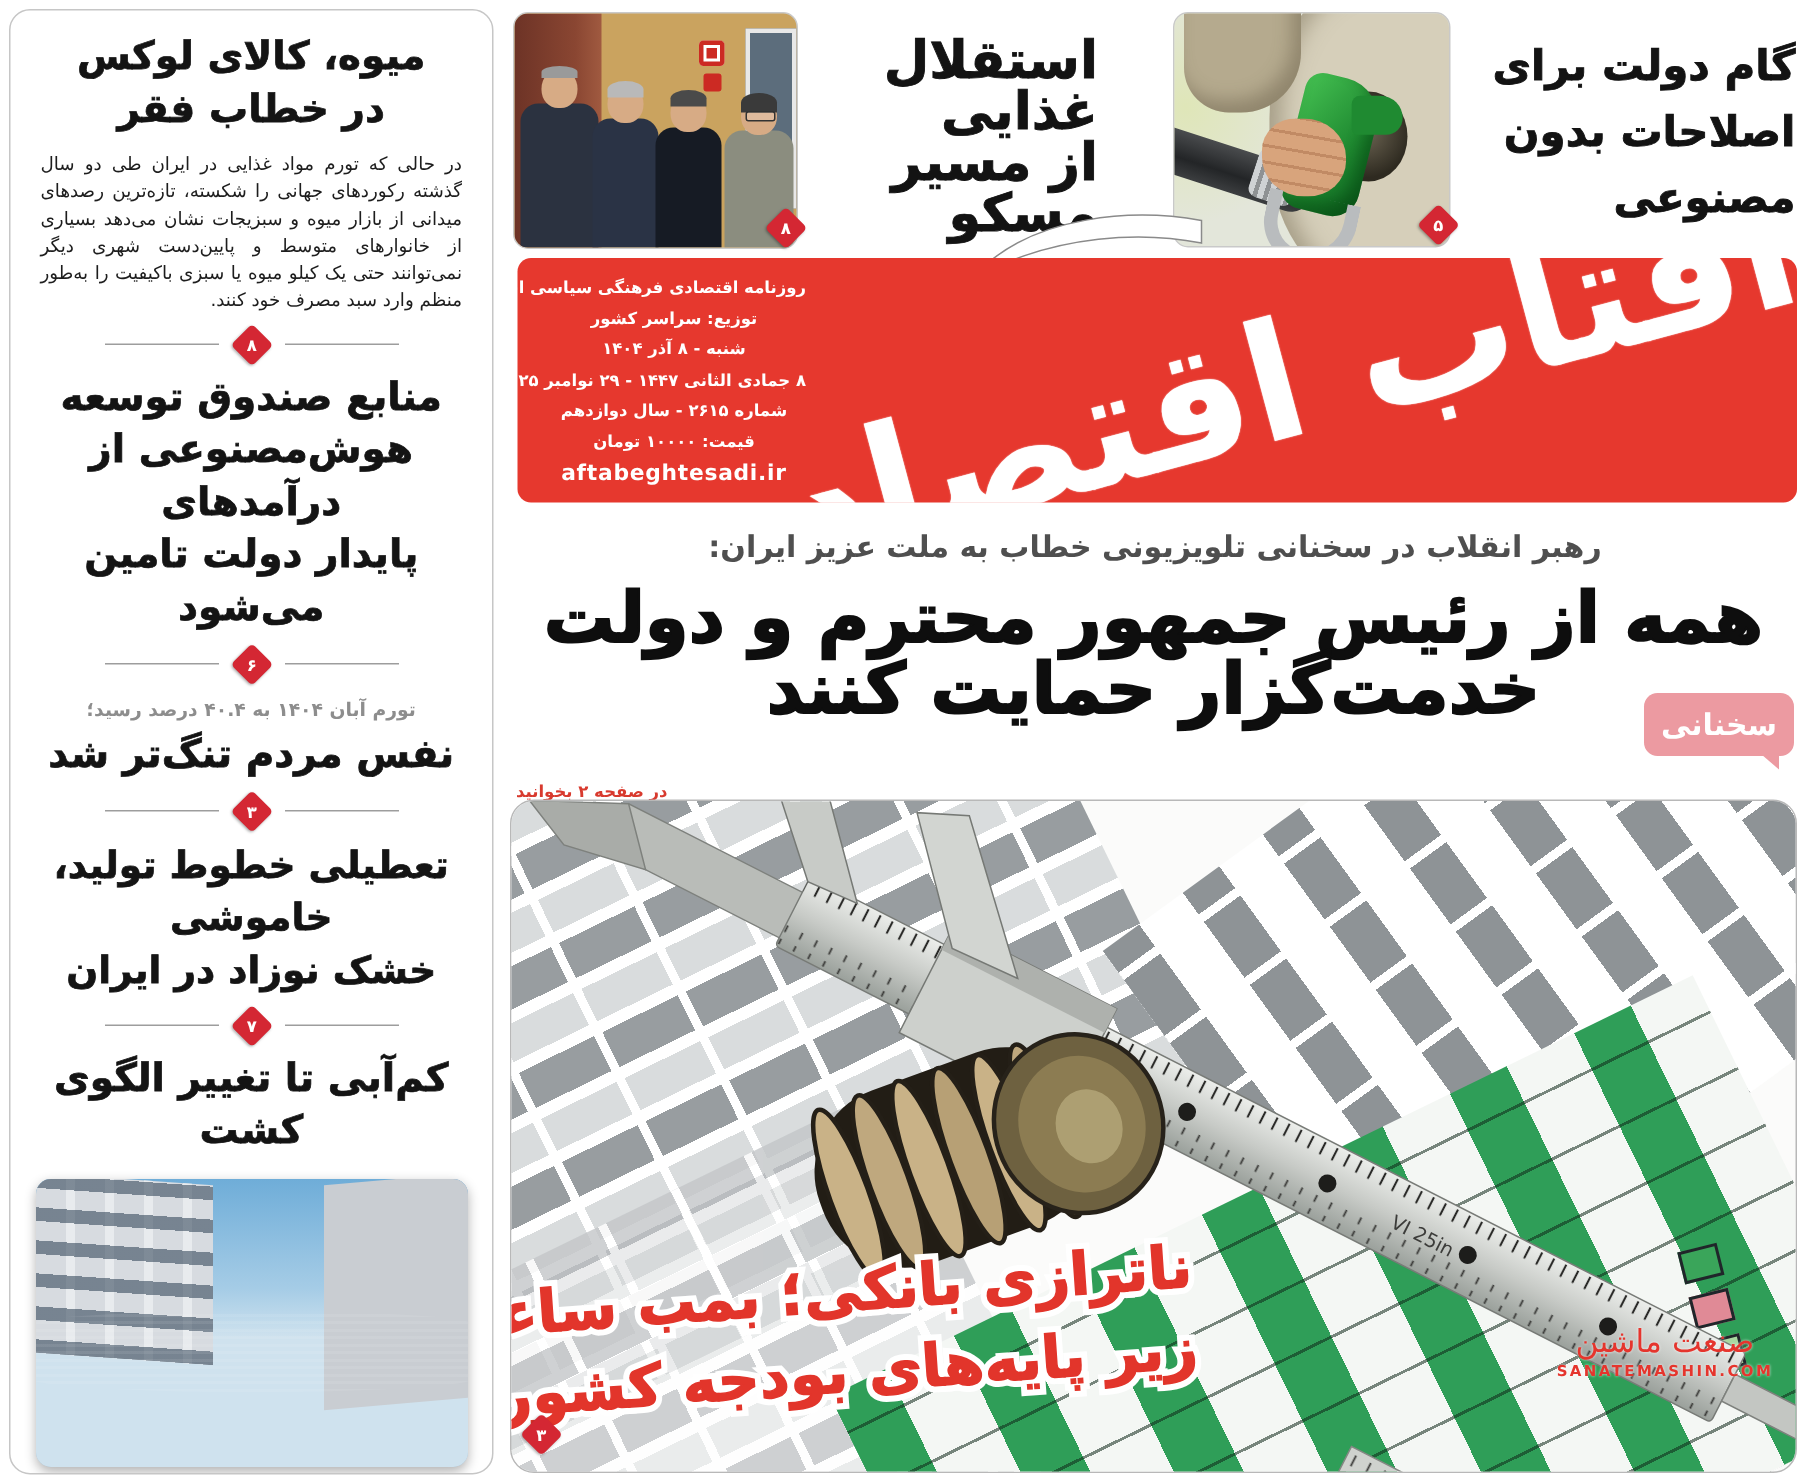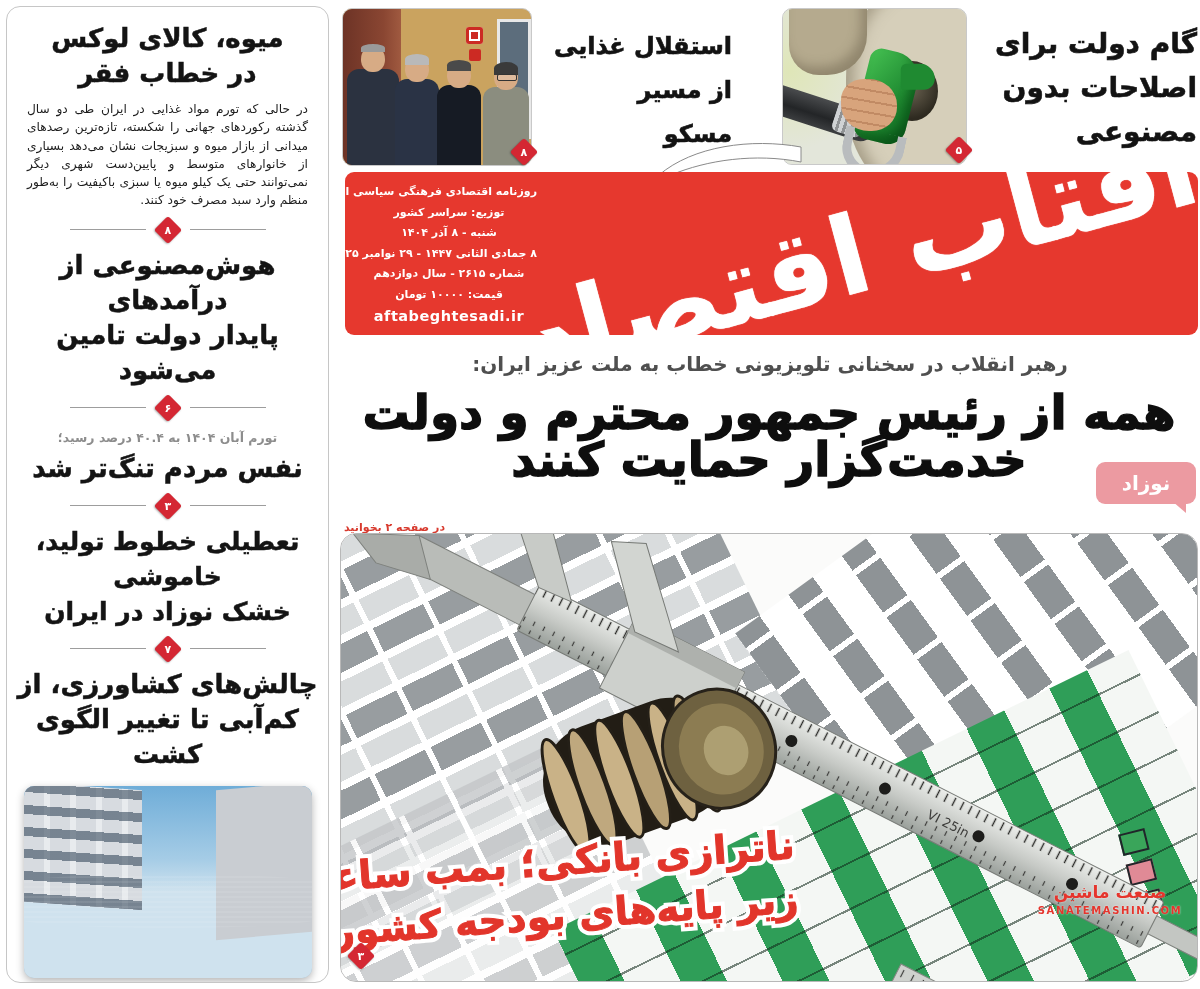--- a/index.html
+++ b/index.html
@@ -82,21 +82,21 @@
   .fl-port { position:absolute; right:28px; top:52px; width:52px; height:60px; background:radial-gradient(circle at 45% 45%, #6e6654, #2e2a20 70%); border-radius:50%; }
   .fl-sleeve { position:absolute; left:6px; top:-8px; width:78px; height:74px; background:#b5aa8e; border-radius:0 0 40px 30px; box-shadow:inset -6px -8px 12px rgba(90,80,60,.4); }
   .fl-hose { position:absolute; left:-26px; top:88px; width:120px; height:30px; background:linear-gradient(180deg,#4a4c4e,#232527 60%,#3c3e40); border-radius:14px; transform:rotate(18deg); }
   .fl-collar { position:absolute; left:52px; top:92px; width:30px; height:34px; background:repeating-linear-gradient(90deg,#cfd2d4 0 4px,#8f9294 4px 7px); border-radius:6px; transform:rotate(18deg); }
   .fl-nozzle { position:absolute; left:78px; top:42px; width:52px; height:92px; background:linear-gradient(120deg,#45c152,#1f8a31 60%,#0e6320); border-radius:12px 26px 18px 14px; transform:rotate(14deg); box-shadow:inset -6px -8px 10px rgba(0,60,10,.45); }
   .fl-nozzle::after { content:""; position:absolute; right:-16px; top:6px; width:34px; height:26px; background:#1f8a31; border-radius:6px 16px 12px 4px; transform:rotate(-14deg); }
   .fl-hand { position:absolute; left:58px; top:70px; width:56px; height:52px; background:#d8a47c; border-radius:40% 50% 45% 50%; background-image:repeating-linear-gradient(10deg, rgba(150,90,55,.35) 0 2px, transparent 2px 11px); }
   .fl-guard { position:absolute; left:58px; top:122px; width:62px; height:46px; border:9px solid #b9bcbe; border-top:none; border-radius:0 0 34px 30px; transform:rotate(12deg); }
 
   .story-head { position:absolute; text-align:right; font-weight:bold; color:#131313; -webkit-text-stroke:.6px #131313; }
-  .mid-head { left:538px; top:24px; width:194px; font-size:24px; line-height:44px; }
+  .mid-head { left:538px; top:24px; width:194px; font-size:35px; line-height:34px; }
   .right-head { left:974px; top:22px; width:223px; font-size:28px; line-height:44px; }
 
   
   .masthead {
     position:absolute; left:345px; top:172px; width:853px; height:163px;
     background:#e6382e; border-radius:9px; overflow:hidden;
   }
   .mast-info { position:absolute; left:16px; top:13px; width:176px; text-align:center; color:#fff; }
   .mast-info div { font-size:11px; font-weight:bold; margin-bottom:7.5px; white-space:nowrap; }
   .mast-url { font-size:14.5px !important; letter-spacing:.5px; margin-top:2px; }
@@ -157,21 +157,21 @@
   .lg-green { background:#3aa55a; } .lg-pink { background:#e08a96; } .lg-pale { background:#a8d8a0; }
 
   .caliper-svg { position:absolute; left:0; top:0; }
 
   .overlay { position:absolute; left:6px; top:300px; width:450px; transform:rotate(-4deg); text-align:center; font-weight:bold; }
   .ol-line { position:relative; font-size:39px; line-height:54px; white-space:nowrap; }
   .ol-stroke { position:absolute; inset:0; color:#fff; -webkit-text-stroke:9px #fff; text-shadow:0 0 4px #fff, 2px 2px 0 #fff, -2px 2px 0 #fff, 2px -2px 0 #fff, -2px -2px 0 #fff; }
   .ol-fill { position:relative; color:#e2352b; -webkit-text-stroke:1px #e2352b; }
   .hero-badge { left:10px; top:412px; }
   .watermark { position:absolute; right:8px; top:348px; width:158px; text-align:center; color:#e5352d; }
-  .wm-fa { font-size:17px; font-weight:bold; text-shadow:0 0 2px rgba(255,255,255,.8); }
+  .wm-fa { font-size:21px; font-weight:normal; text-shadow:0 0 2px rgba(255,255,255,.8); }
   .wm-en { font-size:10px; font-weight:bold; letter-spacing:1.6px; margin-top:3px; text-shadow:0 0 2px rgba(255,255,255,.8);text-align:center; }
 </style>
 </head>
 <body>
 
 <div class="page">
 
   <div class="left-card">
     <div class="lc-h">
       <div>میوه، کالای لوکس</div>
@@ -181,20 +181,21 @@
 
     <div class="sep">
       <span class="sep-line"></span>
       <span class="diamond">
           <i>۸</i>
         </span>
       <span class="sep-line"></span>
     </div>
 
     <div class="lc-h">
+      <div>منابع صندوق توسعه</div>
       <div>هوش‌مصنوعی از درآمدهای</div>
       <div>پایدار دولت تامین می‌شود</div>
     </div>
 
     <div class="sep">
       <span class="sep-line"></span>
       <span class="diamond">
           <i>۶</i>
         </span>
       <span class="sep-line"></span>
@@ -218,21 +219,20 @@
 
     <div class="sep">
       <span class="sep-line"></span>
       <span class="diamond">
           <i>۷</i>
         </span>
       <span class="sep-line"></span>
     </div>
 
     <div class="lc-h">
-      <div>چالش‌های کشاورزی، از</div>
       <div>کم‌آبی تا تغییر الگوی کشت</div>
     </div>
 
     <div class="ministry">
       <div class="mn-sky"></div>
       <div class="mn-tower l"></div>
       <div class="mn-tower r"></div>
       <div class="mn-band">
         
       </div>
@@ -313,21 +313,21 @@
       <div>شماره ۲۶۱۵ - سال دوازدهم</div>
       <div>قیمت: ۱۰۰۰۰ تومان</div>
       <div class="mast-url ltr">aftabeghtesadi.ir</div>
     </div>
   </div>
 
   <div class="lead-kicker">رهبر انقلاب در سخنانی تلویزیونی خطاب به ملت عزیز ایران:</div>
   <div class="lead-h lead-h1">همه از رئیس جمهور محترم و دولت</div>
   <div class="lead-h lead-h2">خدمت‌گزار حمایت کنند</div>
   <div class="page-ref">در صفحه ۲ بخوانید</div>
-  <div class="corner-tag">نوزاد</div>
+  <div class="corner-tag">سخنانی</div>
 
   <div class="hero">
     <div class="grid-tl"></div>
     <div class="grid-bl"></div>
     <div class="bars-tr"></div>
     <div class="green-ch"></div>
     <div class="mini-legend">
         <span></span>
         <span></span>
         <span></span>

